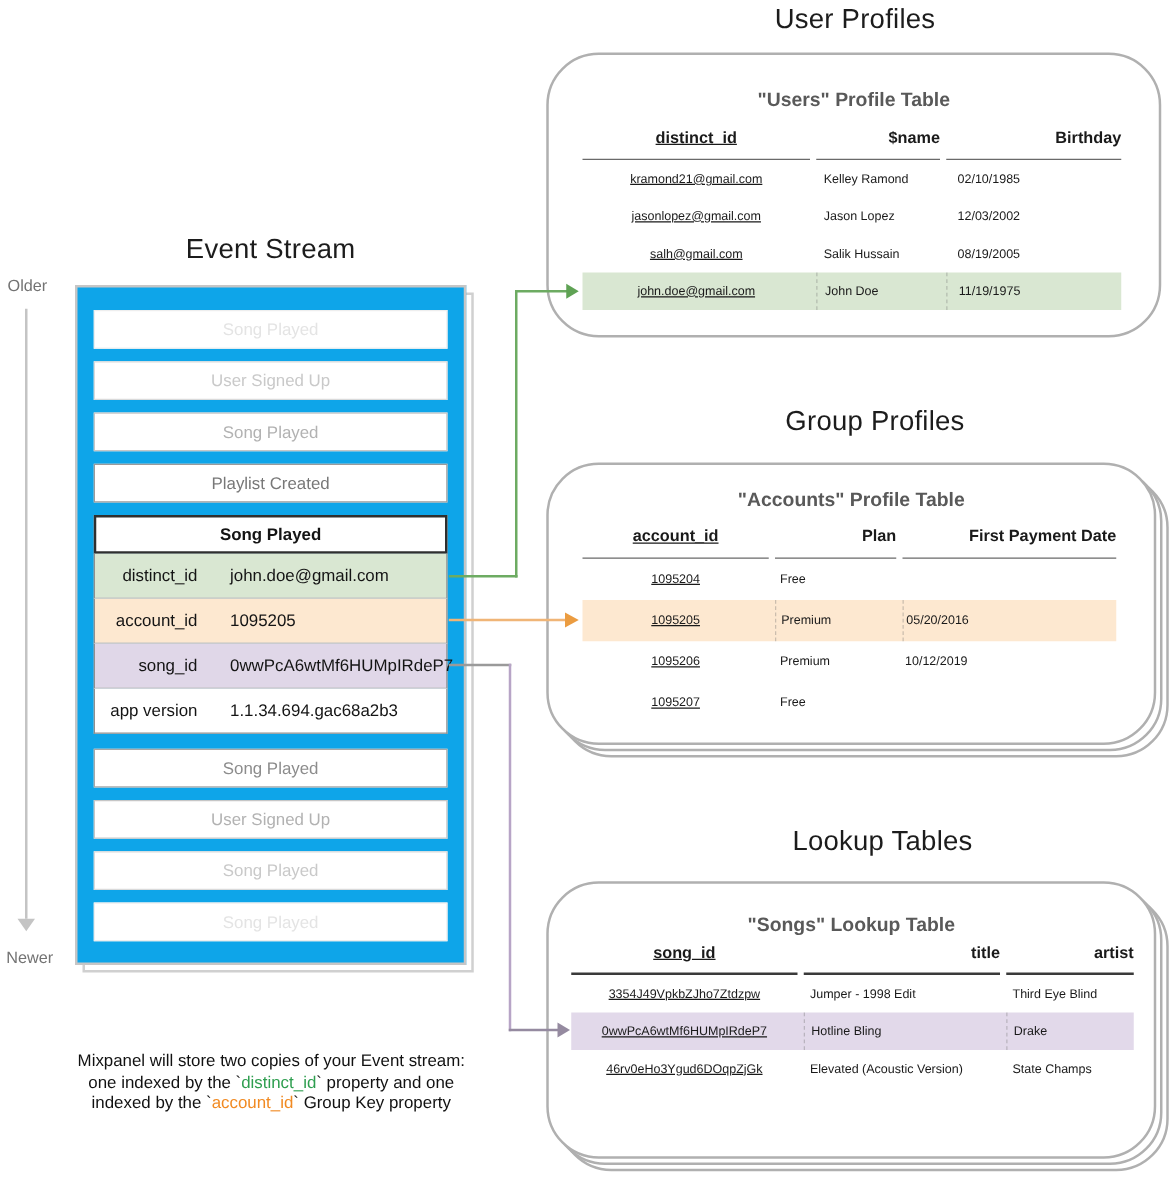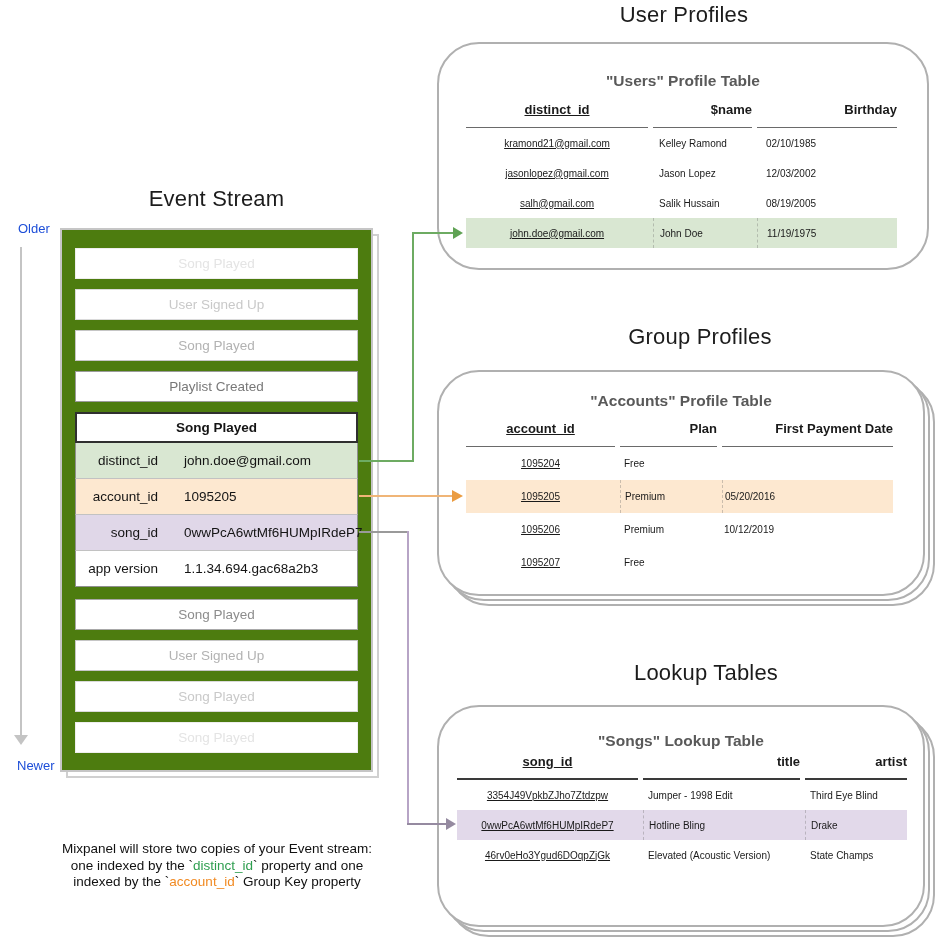--- a/index.html
+++ b/index.html
@@ -33,41 +33,41 @@
   .songs-t .body-row { height:30px; }
   .hl-green  { background:#d9e7d2; }
   .hl-orange { background:#fde8d0; }
   .hl-purple { background:#e2d9ea; }
   .body-row.hl-green .td + .td,
   .body-row.hl-orange .td + .td,
   .body-row.hl-purple .td + .td { border-left:1px dashed rgba(110,110,110,0.35); height:100%; display:flex; align-items:center; }
 
   
   .ev-layer { position:absolute; left:66px; top:234px; width:313px; height:544px; border:2px solid #d0d0d0; background:#fff; }
-  .ev-box   { position:absolute; left:60px; top:228px; width:313px; height:544px; border:2px solid #c6c6c6; background:#4d7c0f; padding:18px 13px 0 13px; }
+  .ev-box   { position:absolute; left:60px; top:228px; width:313px; height:544px; border:2px solid #c6c6c6; background:#0ea5e9; padding:18px 13px 0 13px; }
   .ev-row { height:31px; border:1px solid; display:flex; align-items:center; justify-content:center; font-size:13.5px; margin-bottom:10px; background:#fff; }
   .f1 { color:#e4e4e4; border-color:#eeeeee; }
   .f2 { color:#c9c9c9; border-color:#dadada; }
   .f3 { color:#b2b2b2; border-color:#c6c6c6; }
   .f4 { color:#787878; border-color:#9b9b9b; }
   .f5 { color:#8c8c8c; border-color:#a8a8a8; }
   .ev-card { margin-bottom:12px; }
   .ev-card-header { height:31px; border:2px solid #2f2f2f; background:#fff; display:flex; align-items:center; justify-content:center; font-weight:bold; font-size:13.5px; color:#141414; }
   .prop { height:36px; display:flex; align-items:center; font-size:13.5px; color:#141414;
           border-left:1.5px solid #8f8f8f; border-right:1.5px solid #8f8f8f; border-bottom:1px solid #c2c2c2; }
   .prop:last-child { border-bottom:1.5px solid #8f8f8f; }
   .prop-key { width:82px; text-align:right; flex-shrink:0; }
   .prop-val { margin-left:26px; white-space:nowrap; }
   .bg-green  { background:#d9e7d2; }
   .bg-orange { background:#fde8d0; }
   .bg-purple { background:#e0d7e8; }
   .bg-white  { background:#fff; }
 
   
-  .tl-label { position:absolute; font-size:13px; color:#1d4ed8;margin-left:12px; }
+  .tl-label { position:absolute; font-size:13px; color:#737373; }
   .tl-line  { position:absolute; left:20px; top:247px; width:2px; height:488px; background:#c4c4c4; }
   .tl-arrow { position:absolute; left:14px; top:735px; width:0; height:0;
               border-left:7px solid transparent; border-right:7px solid transparent; border-top:10px solid #c4c4c4; }
 
   
   .caption { position:absolute; left:28px; top:841px; width:378px; text-align:center; font-size:13.5px; line-height:16.5px; color:#111; }
   .code-green  { color:#2e9e4f; }
   .code-orange { color:#f18a22; }
 
   

